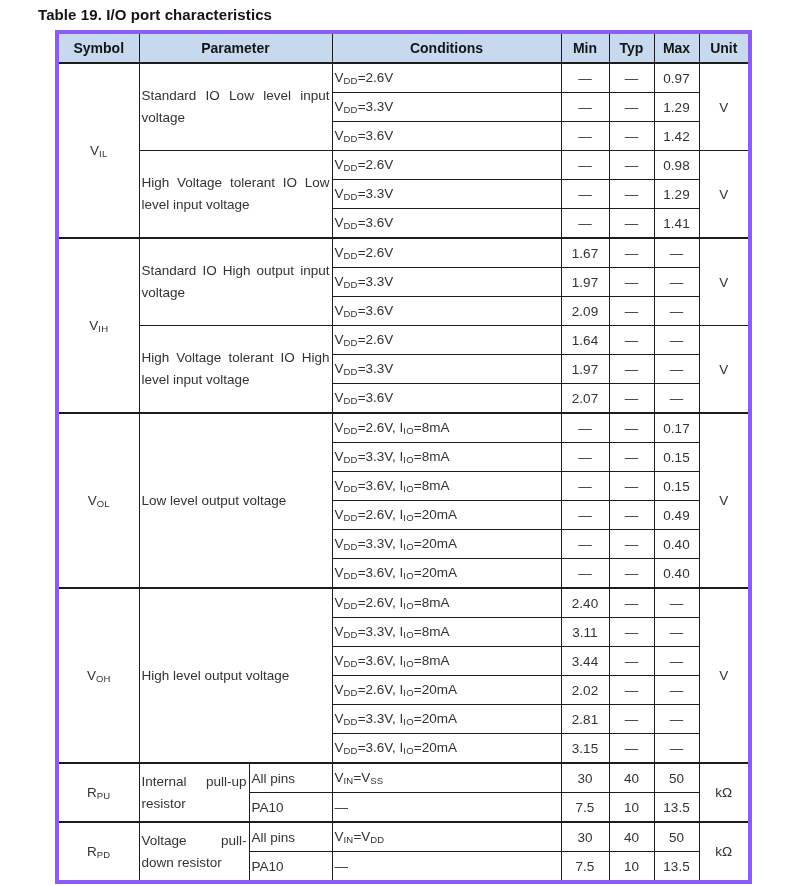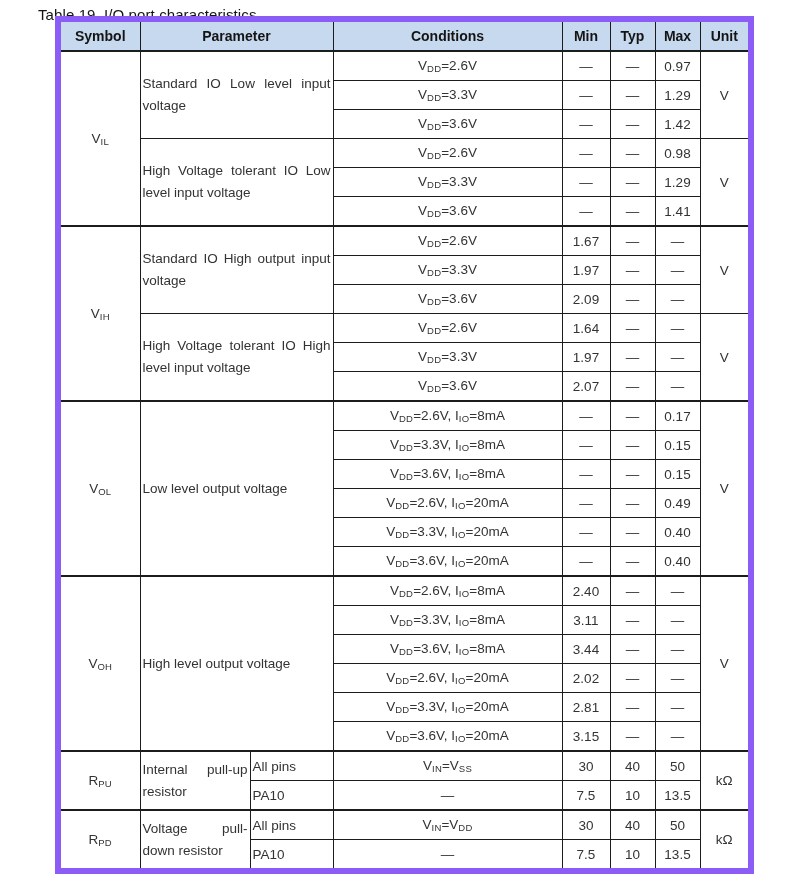--- a/index.html
+++ b/index.html
@@ -1,26 +1,26 @@
 <!DOCTYPE html>
 <html><head>
 <meta charset="utf-8">
 <style>
   html,body{margin:0;padding:0;background:#ffffff;}
   body{width:790px;height:886px;font-family:"Liberation Sans",sans-serif;-webkit-font-smoothing:antialiased;}
   .page{position:relative;width:790px;height:886px;background:#fff;overflow:hidden;}
-  .tbl-title{position:absolute;left:38px;top:6px;font-size:15px;font-weight:normal;color:#141414;letter-spacing:.1px;}
-  table.io{position:absolute;left:55px;top:16px;border-collapse:collapse;table-layout:fixed;width:693px;border:6px solid #8b5cf6;}
+  .tbl-title{position:absolute;left:38px;top:6px;font-size:15px;font-weight:bold;color:#141414;letter-spacing:.1px;}
+  table.io{position:absolute;left:55px;top:30px;border-collapse:collapse;table-layout:fixed;width:693px;border:4px solid #8b5cf6;}
   table.io th, table.io td{border:1px solid #1c1c1c;overflow:hidden;}
   table.io th{background:#c7d9ee;height:26px;font-size:14px;font-weight:bold;color:#141414;text-align:center;padding:1px 2px;}
   table.io td{height:26px;font-size:13.5px;color:#333;vertical-align:middle;padding:1px 2px;}
   td.sym{text-align:center;color:#3d3d3d;font-size:14px;}
   td.param{text-align:justify;padding:2px 10px;line-height:22px;color:#333;}
   td.pins{text-align:left;padding:2px 8px;color:#333;margin-left:48px;}
-  td.cond{text-align:center;padding:2px 8px;color:#333;}
+  td.cond{text-align:left;padding:2px 8px;color:#333;}
   td.num{text-align:center;color:#4d4d4d;}
   td.unit{text-align:center;color:#4d4d4d;font-size:13.5px;}
   .sub{font-size:9.5px;vertical-align:-2px;letter-spacing:.2px;}
   tr.sec td{border-top:2px solid #1c1c1c;}
   .adc-heading{position:absolute;left:36px;top:834px;font-size:20px;font-weight:bold;color:#111;}
 </style>
 </head>
 <body>
 
 <div class="page">

